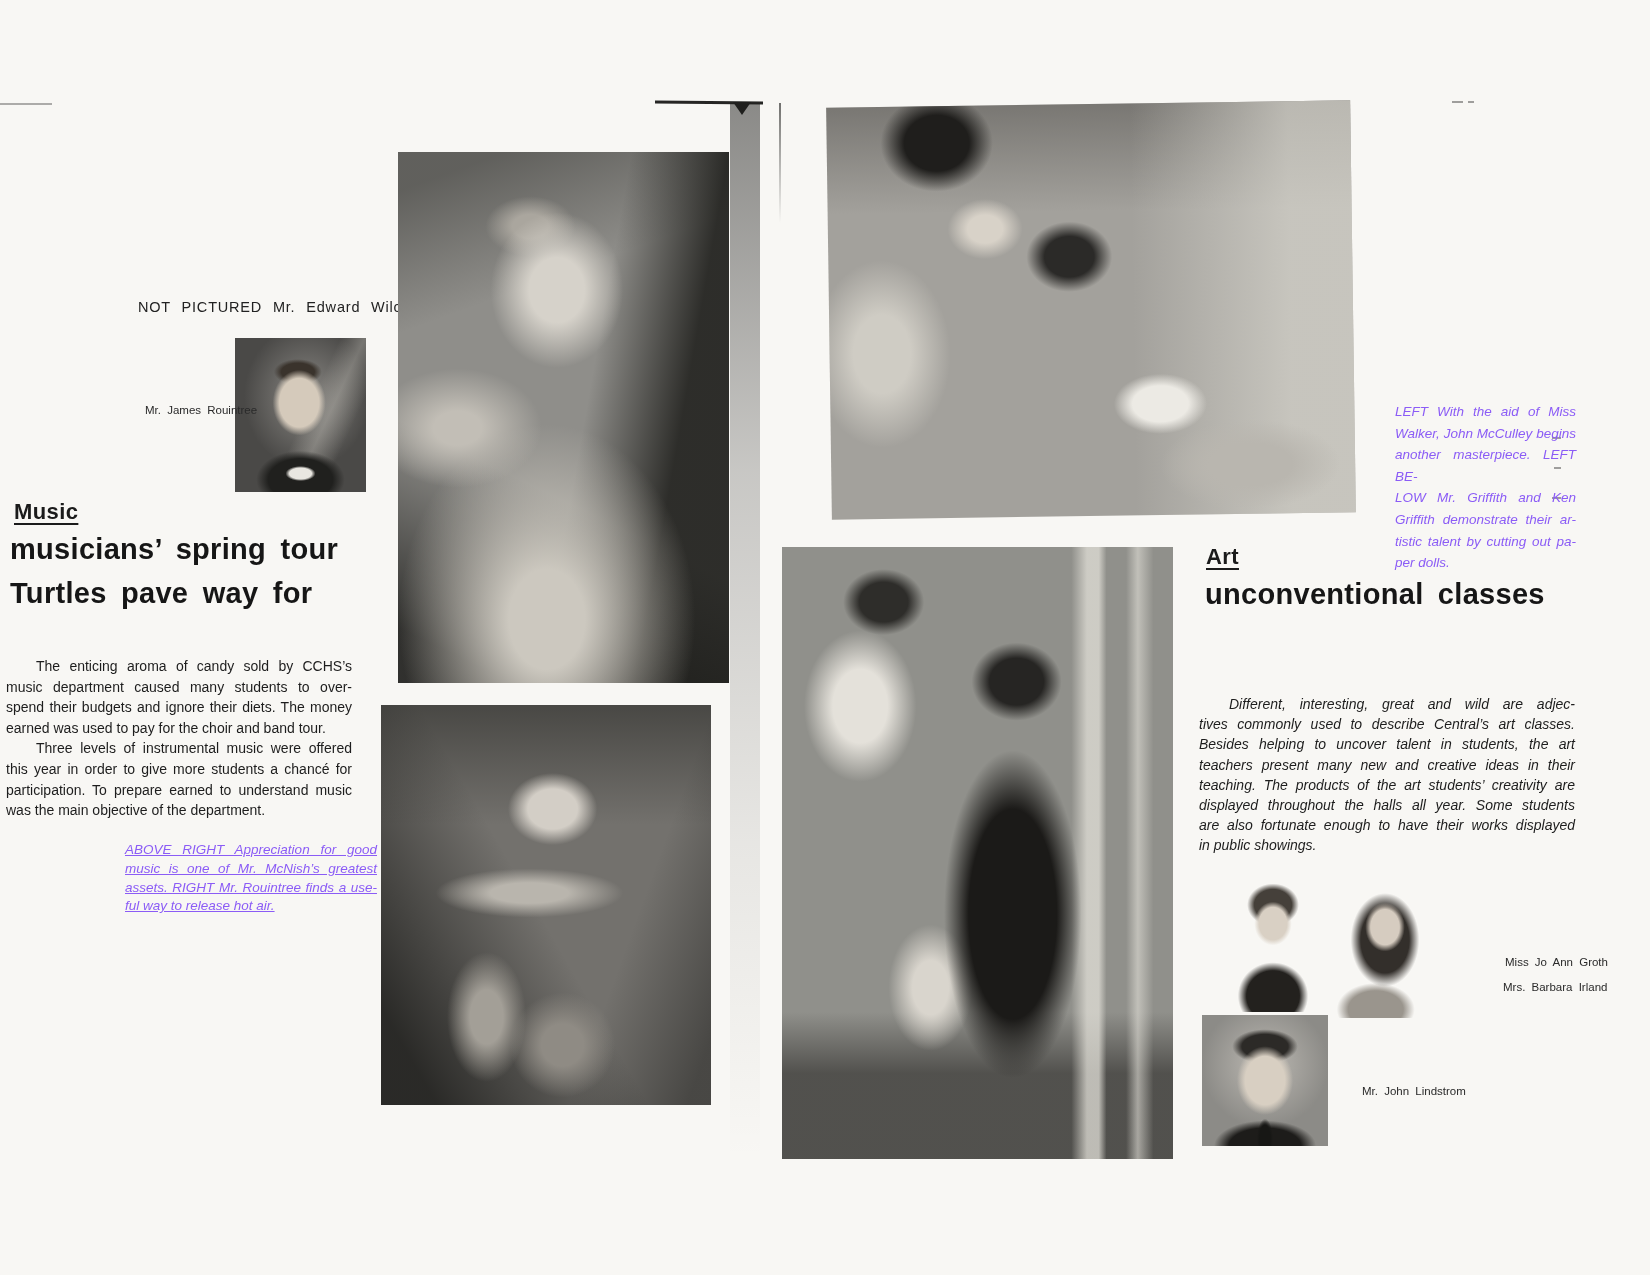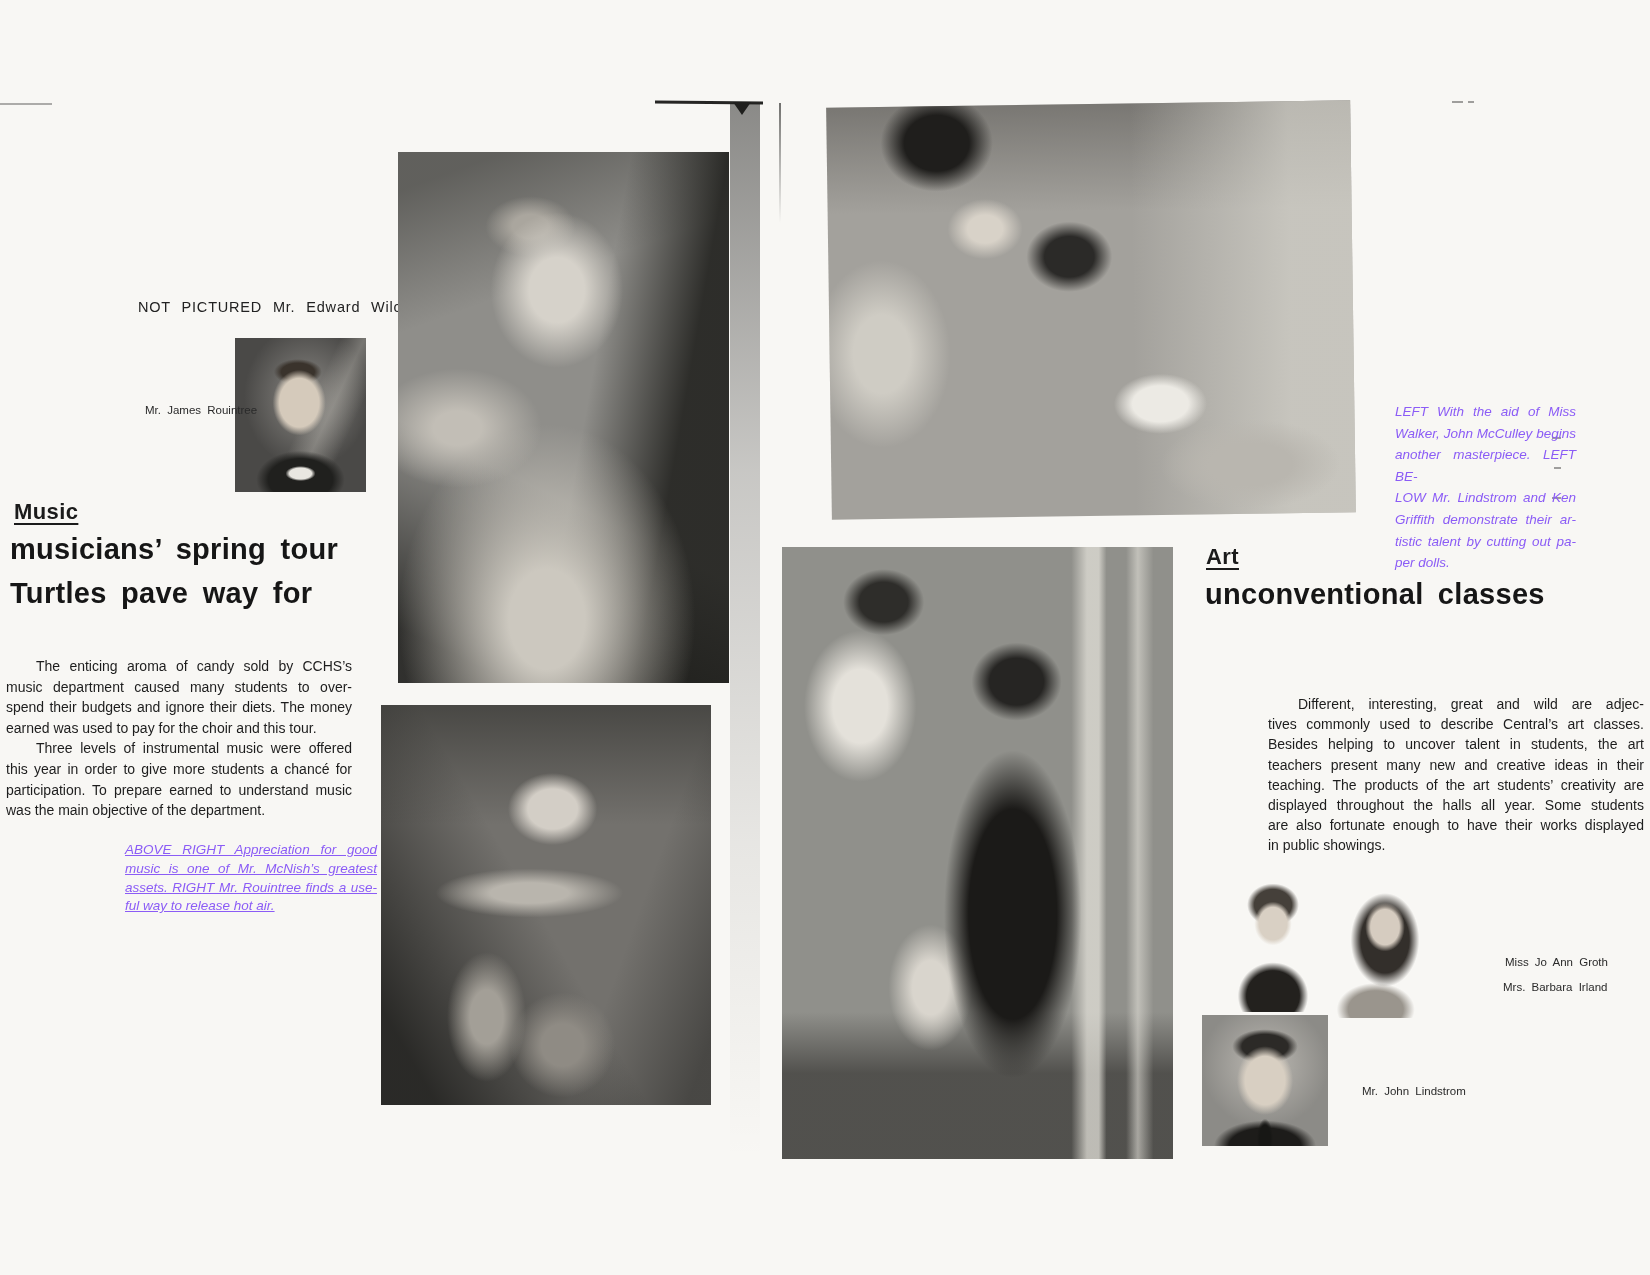--- a/index.html
+++ b/index.html
@@ -24,21 +24,21 @@
   .music-label { left:14px; top:499px; }
   .art-label   { left:1206px; top:544px; }
 
   .headline { font-size:29px; font-weight:bold; letter-spacing:0.3px; word-spacing:6px; line-height:44px; color:#161616; }
   .music-headline { left:10px; top:527px; width:400px; }
   .art-headline   { left:1205px; top:572px; width:420px; }
   .headline .tline { text-align:left; }
 
   .body-text { font-size:14px; color:#1d1d1d; }
   .music-body { left:6px;  top:656px; width:346px; line-height:20.6px; }
-  .art-body   { left:1268px; top:694px; width:376px; line-height:20.2px; }
+  .art-body   { left:1199px; top:694px; width:376px; line-height:20.2px;font-style:italic; }
 
   .caption { font-style:italic; font-size:13.5px; color:#8b5cf6; }
   .music-caption { left:125px; top:841px; width:252px; line-height:18.8px;text-decoration:underline; }
   .right-caption { left:1395px; top:401px; width:181px; line-height:21.6px; }
 
   .name-label { font-size:11.5px; word-spacing:3px; color:#2a2a2a; }
   .groth-label     { left:1505px; top:956px; }
   .irland-label    { left:1503px; top:981px; }
   .lindstrom-label { left:1362px; top:1085px; }
 
@@ -192,42 +192,42 @@
 
   <div class="abs headline music-headline">
       <div class="tline">musicians’ spring tour</div>
       <div class="tline">Turtles pave way for</div>
     </div>
 
   <div class="abs body-text music-body justify">
       <div class="tline">The enticing aroma of candy sold by CCHS’s</div>
       <div class="tline">music department caused many students to over-</div>
       <div class="tline">spend their budgets and ignore their diets. The money</div>
-      <div class="tline">earned was used to pay for the choir and this tour.</div>
+      <div class="tline">earned was used to pay for the choir and band tour.</div>
       <div class="tline">Three levels of instrumental music were offered</div>
       <div class="tline">this year in order to give more students a chancé for</div>
       <div class="tline">participation. To prepare earned to understand music</div>
       <div class="tline">was the main objective of the department.</div>
     </div>
 
   <div class="abs caption music-caption justify">
       <div class="tline">ABOVE RIGHT Appreciation for good</div>
       <div class="tline">music is one of Mr. McNish’s greatest</div>
       <div class="tline">assets. RIGHT Mr. Rouintree finds a use-</div>
       <div class="tline">ful way to release hot air.</div>
     </div>
 
   <div class="photo artroom-photo"></div>
   <div class="photo cutting-photo"></div>
 
   <div class="abs caption right-caption justify">
       <div class="tline">LEFT With the aid of Miss</div>
       <div class="tline">Walker, John McCulley begins</div>
       <div class="tline">another masterpiece. LEFT BE-</div>
-      <div class="tline">LOW Mr. Lindstrom and Ken</div>
+      <div class="tline">LOW Mr. Griffith and Ken</div>
       <div class="tline">Griffith demonstrate their ar-</div>
       <div class="tline">tistic talent by cutting out pa-</div>
       <div class="tline">per dolls.</div>
     </div>
 
   <div class="abs section-label art-label">
     <span class="underlined">Art</span>
   </div>
 
   <div class="abs headline art-headline">

